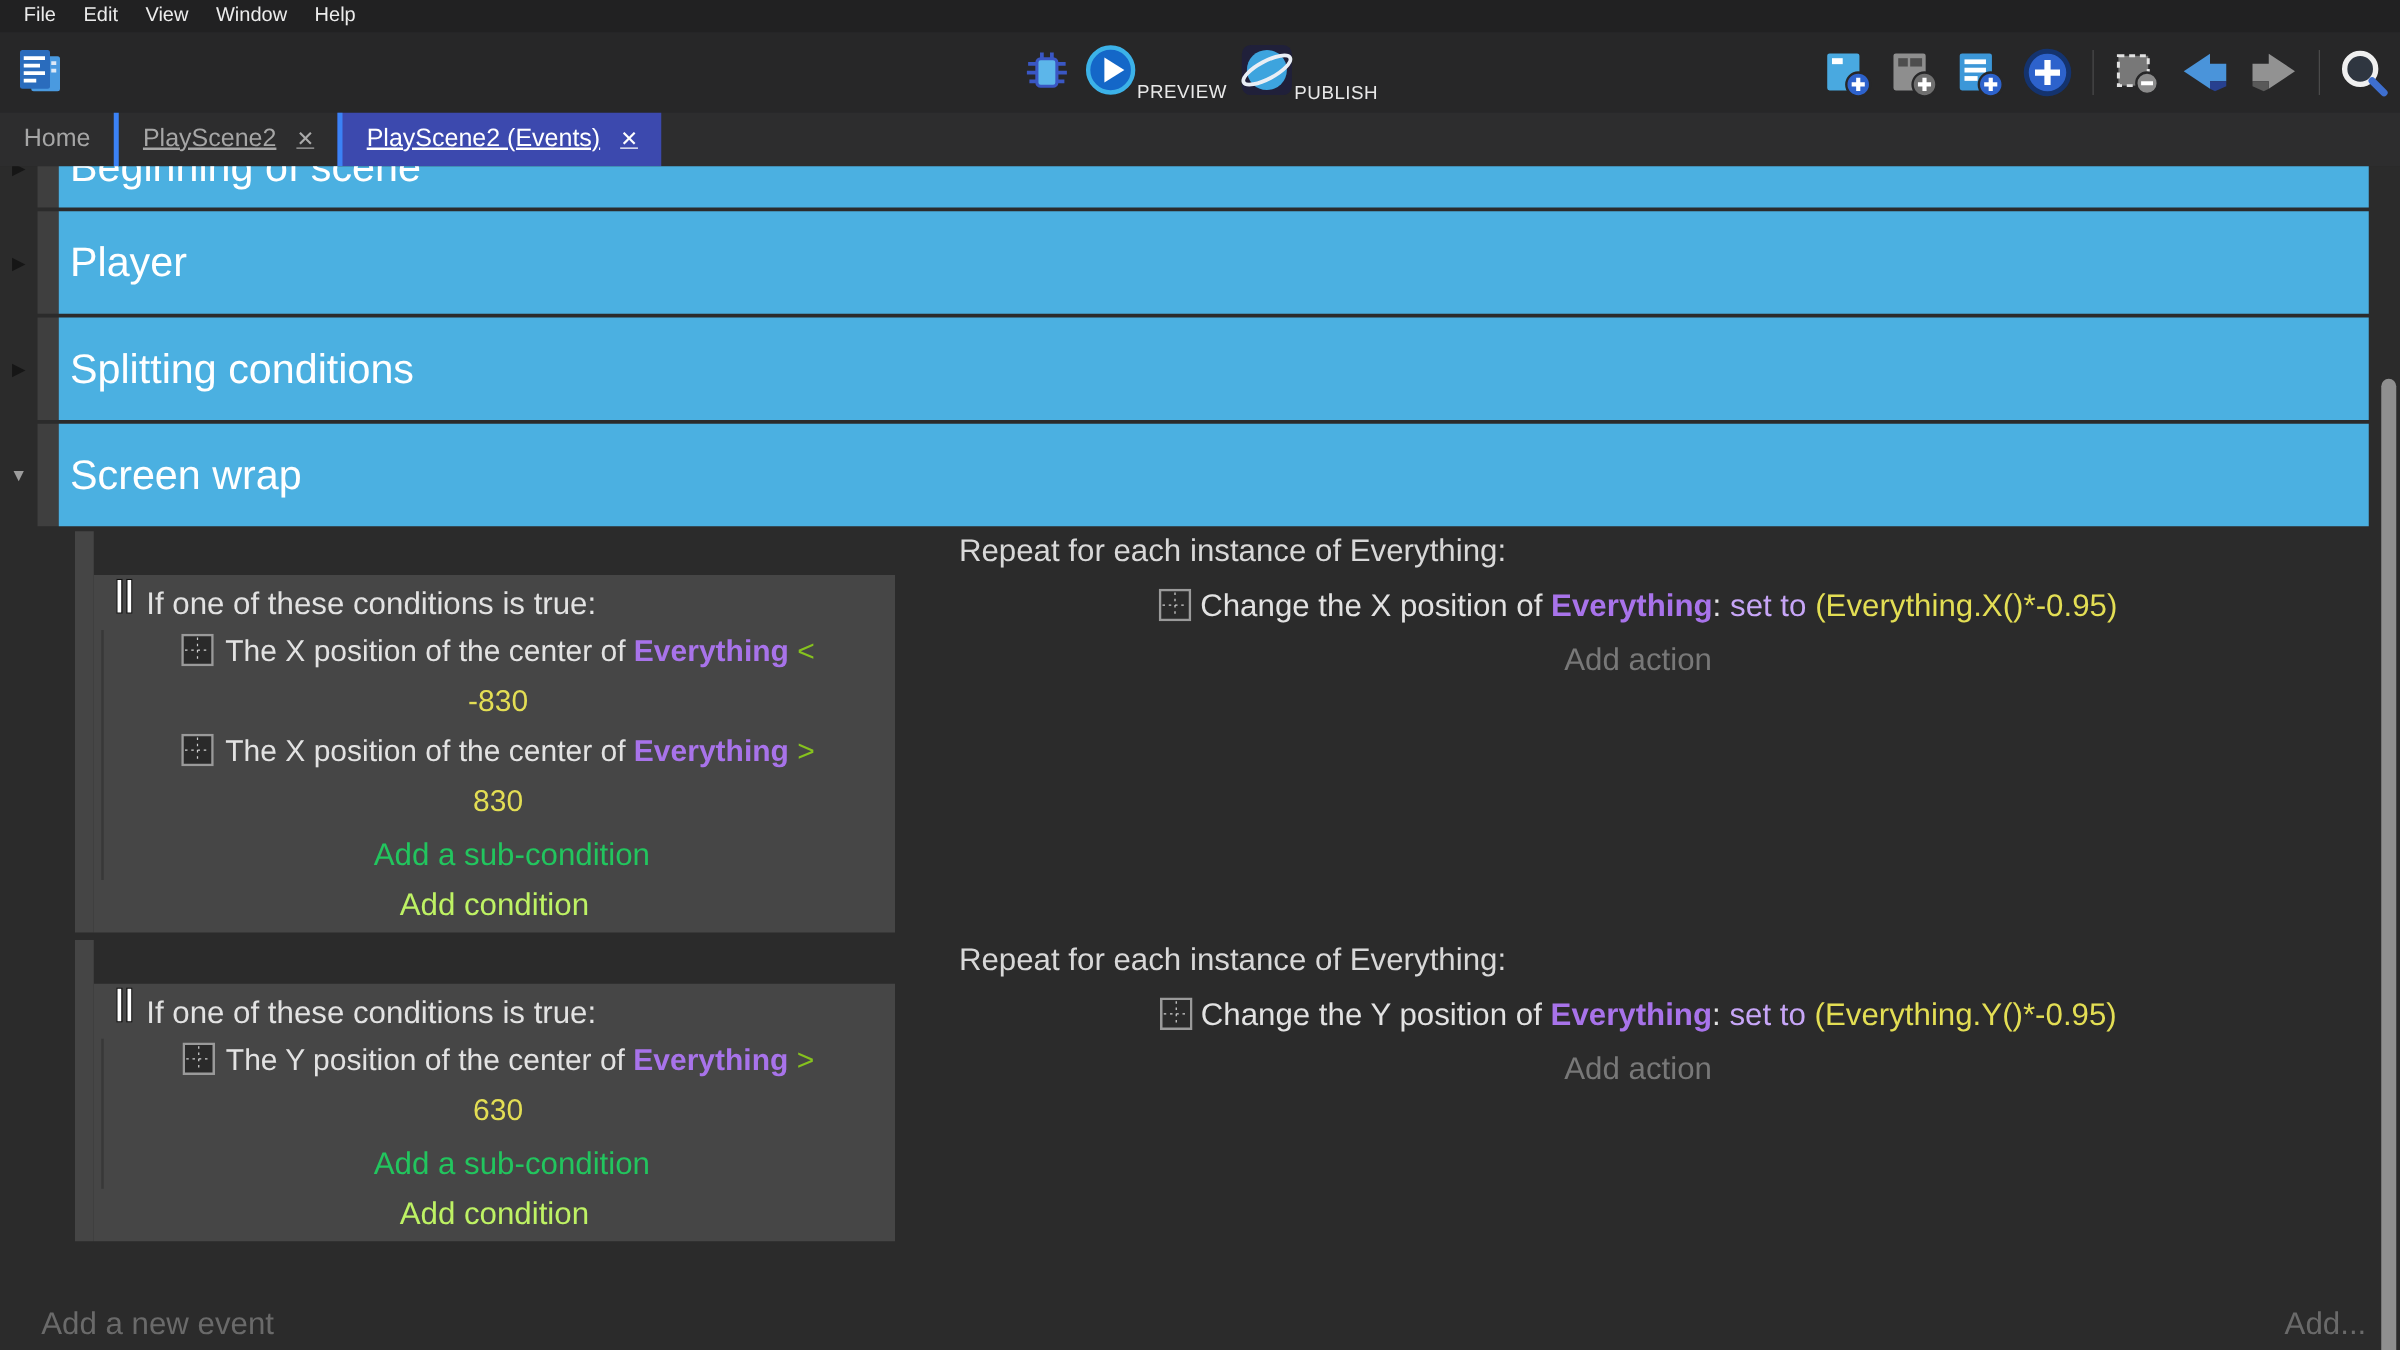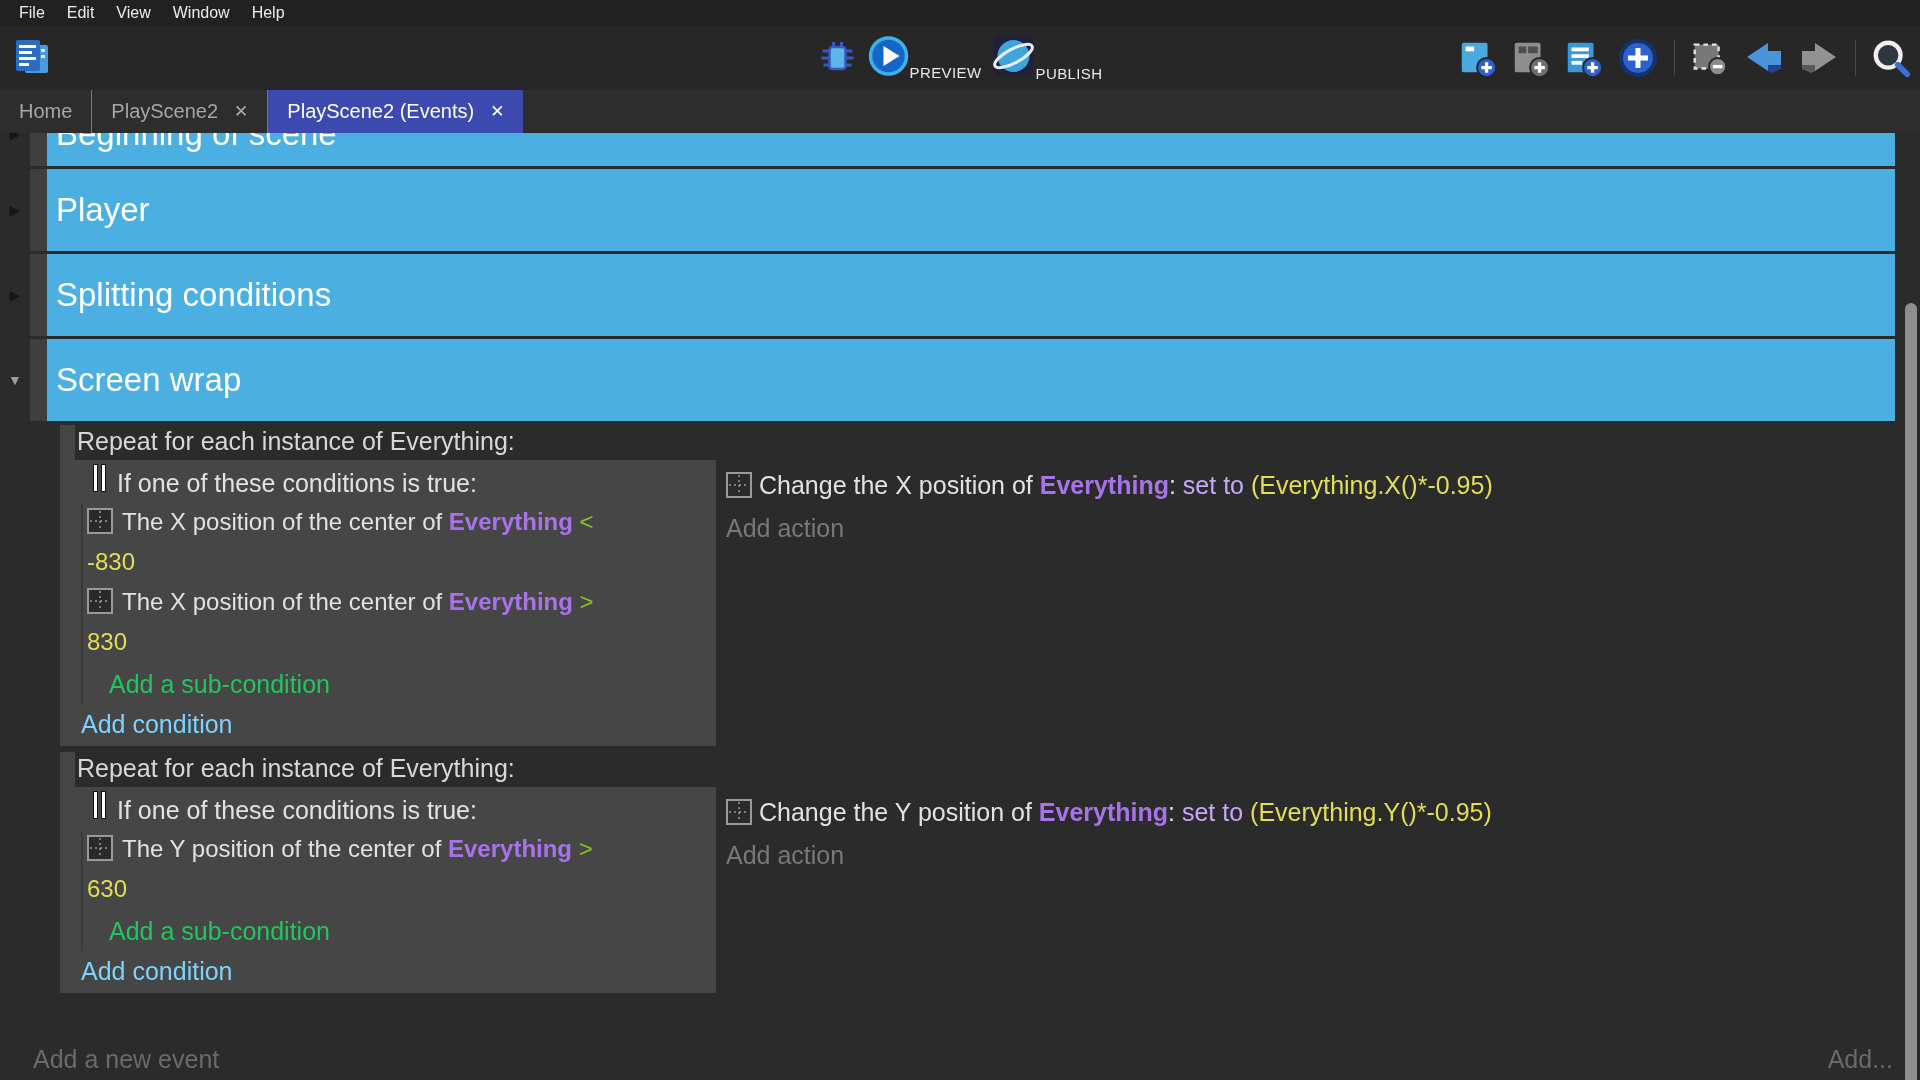--- a/index.html
+++ b/index.html
@@ -20,21 +20,21 @@
   .toolbar-center { position:absolute; left:50%; top:0; transform:translateX(-50%); height:64px; display:flex; align-items:center; gap:10px; }
   .tb-btn { display:flex; align-items:flex-end; gap:0; cursor:pointer; }
   .tb-label { font-size:15px; color:#e9e9e9; letter-spacing:.4px; }
   .toolbar-right { position:absolute; right:8px; top:0; height:64px; display:flex; align-items:center; gap:11px; }
   .tb-sep { width:1px; height:36px; background:#4a4a4a; margin:0 3px; }
   .tb-icon { display:flex; cursor:pointer; }
 
   
   .tabbar { height:43px; background:#2d2d2e; display:flex; }
   .tab { display:flex; align-items:center; gap:16px; padding:0 19px; font-size:20px; color:#a6a6a6; cursor:pointer; border-left:1px solid #closing; }
-  .tab + .tab { border-left:1px solid #3b82f6; }
+  .tab + .tab { border-left:4px solid #3b82f6;text-decoration:underline; }
   .tab.active { background:#3c49ae; color:#fff; }
   .tab-close { font-size:17px; color:#aaa; line-height:1; }
   .tab.active .tab-close { color:#fff; }
 
   
   .sheet { position:absolute; top:133px; left:0; right:0; bottom:0; background:#2b2b2b; }
 
   .header-row { display:flex; margin-bottom:3px; }
   .arrow-col { width:30px; display:flex; align-items:center; justify-content:center; flex:none; }
   .caret { font-size:14px; }
@@ -43,36 +43,36 @@
   .grip { width:17px; background:#3f3f3f; flex:none; }
   .gbar { flex:1; background:#4bb0e1; margin-right:25px; color:#fff; font-size:33px;
           display:flex; align-items:center; padding-left:9px; height:82px; }
   .header-row.clipped { height:33px; }
   .header-row.clipped .gbar { height:33px; overflow:hidden; align-items:flex-start; }
   .header-row.clipped .gbar-label { margin-top:-18px; display:block; }
   .header-row.clipped .arrow-col { overflow:hidden; align-items:flex-start; }
   .header-row.clipped .caret { margin-top:-7px; }
 
   .events { margin:4px 25px 0 60px; }
-  .event { display:flex; margin-bottom:6px; }
+  .event { display:flex; margin-bottom:6px;text-align:center; }
   .event-grip { width:15px; background:#454545; flex:none; margin-right:0; }
   .event-body { flex:1; min-width:0; }
   .repeat-line { font-size:25px; line-height:33px; color:#d8d8d8; padding-left:2px; margin-bottom:2px; }
   .columns { display:flex; align-items:flex-start; }
 
   .cond-block { width:641px; flex:none; background:#464646; padding:2px 6px 2px 4px; }
   .or-row { font-size:25px; line-height:42px; color:#e2e2e2; padding-left:14px; display:flex; align-items:center; gap:11px; }
   .cond-list { margin-left:2px; border-left:2px solid #383838; padding-left:0; }
   .cond-row { font-size:24px; line-height:36px; color:#e2e2e2; padding-left:4px; margin-bottom:4px; }
   .cond-row .pos-icon-wrap { display:inline-block; vertical-align:-4px; margin-right:9px; }
   .obj { color:#a873ea; font-weight:bold; }
   .op { color:#86c21e; }
   .val { color:#e3de54; display:block; }
   .add-sub { color:#22c55e; font-size:25px; line-height:40px; padding-left:26px; cursor:pointer; }
-  .add-cond { color:#7dd3fc; font-size:25px; line-height:40px; padding-left:2px; cursor:pointer; }
+  .add-cond { color:#bef264; font-size:25px; line-height:40px; padding-left:2px; cursor:pointer; }
 
   .actions-col { flex:1; min-width:0; margin-left:10px; padding-top:8px; }
   .action-row { font-size:25px; line-height:34px; color:#e2e2e2; white-space:nowrap; }
   .action-row .pos-icon-wrap { display:inline-block; vertical-align:-4px; margin-right:7px; }
   .verb { color:#c7a6f7; }
   .expr { color:#e3de54; }
   .add-action { color:#787878; font-size:25px; line-height:36px; margin-top:4px; cursor:pointer; }
 
   .bottom-row { position:absolute; left:33px; right:27px; bottom:6px; display:flex;
                 justify-content:space-between; font-size:25px; color:#6a6a6a; }

